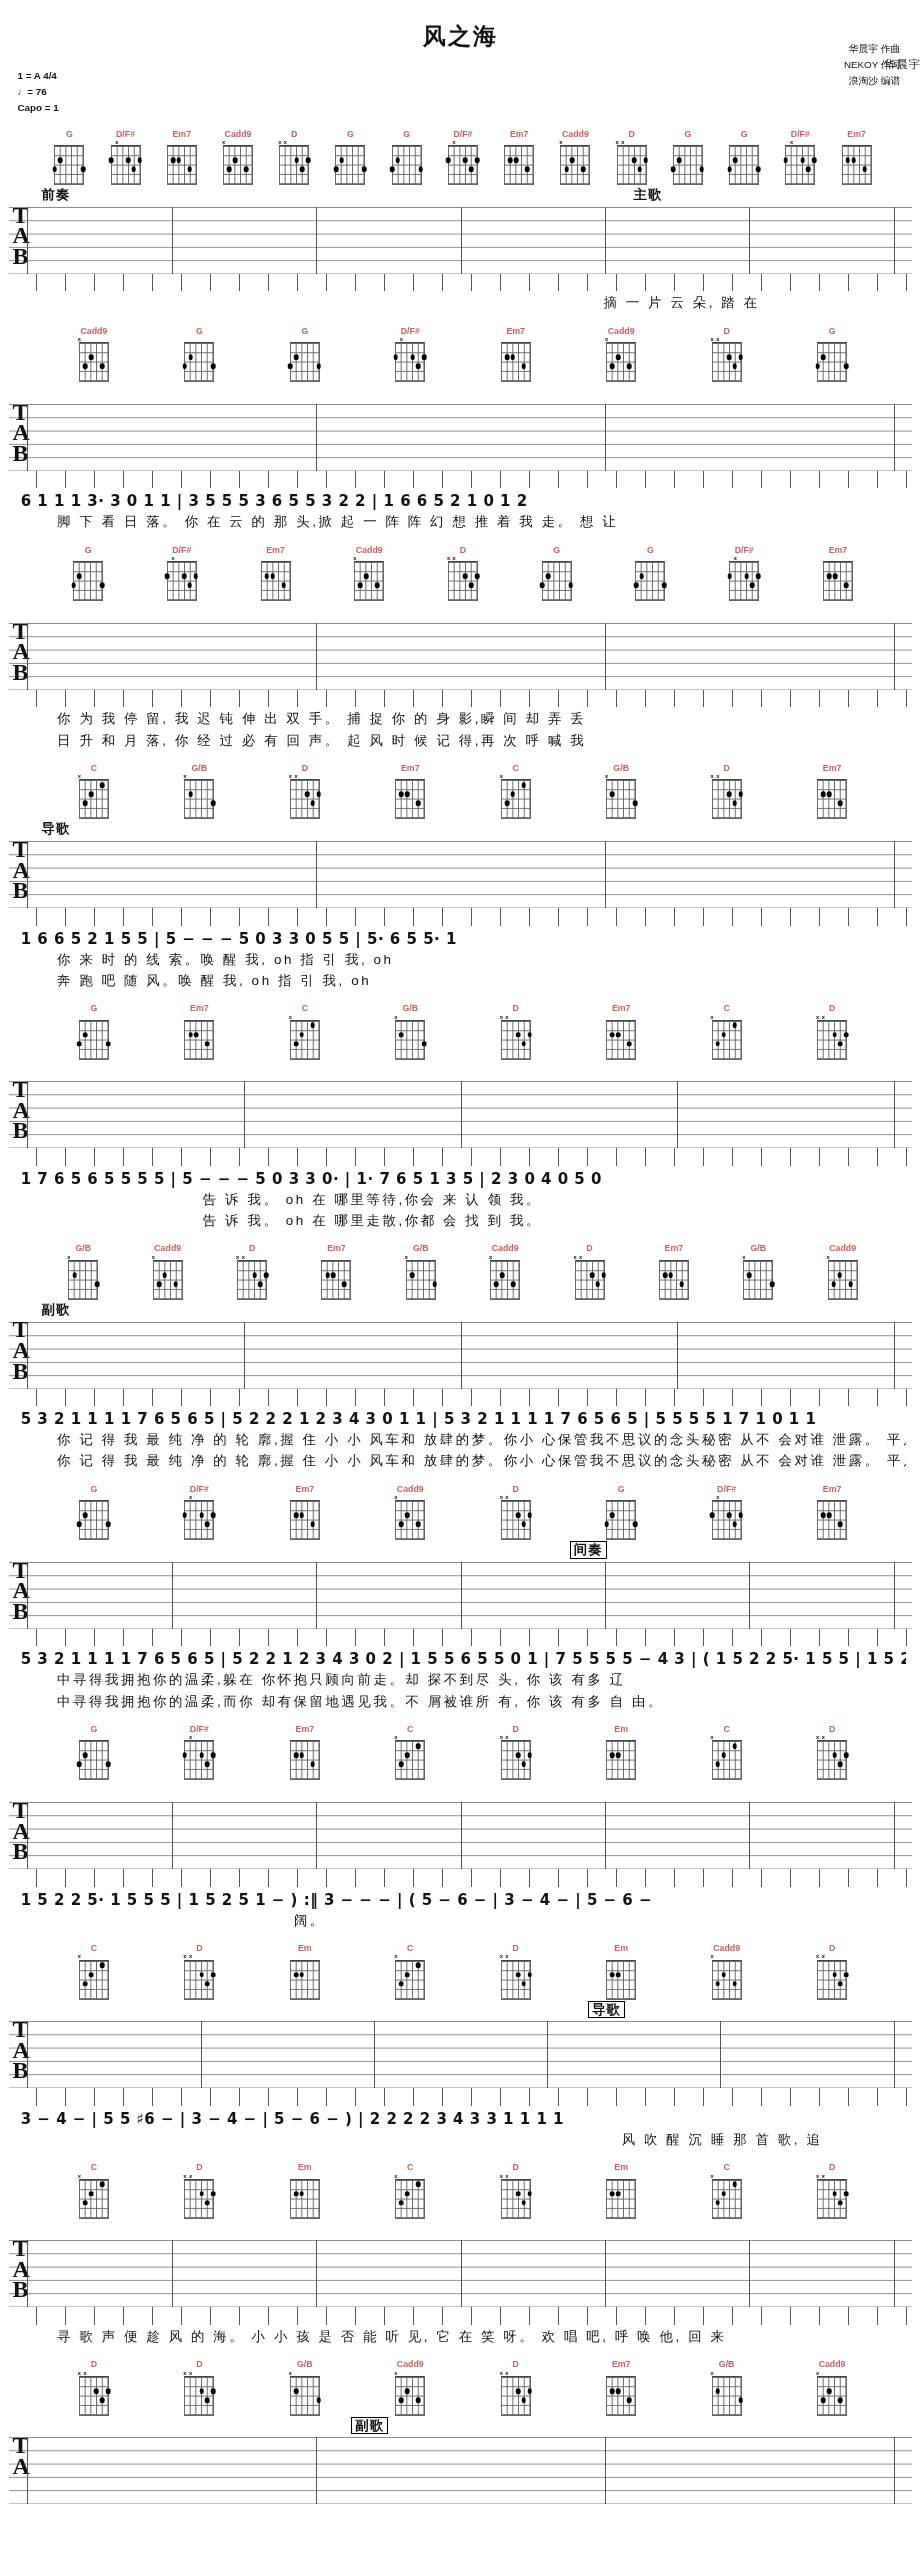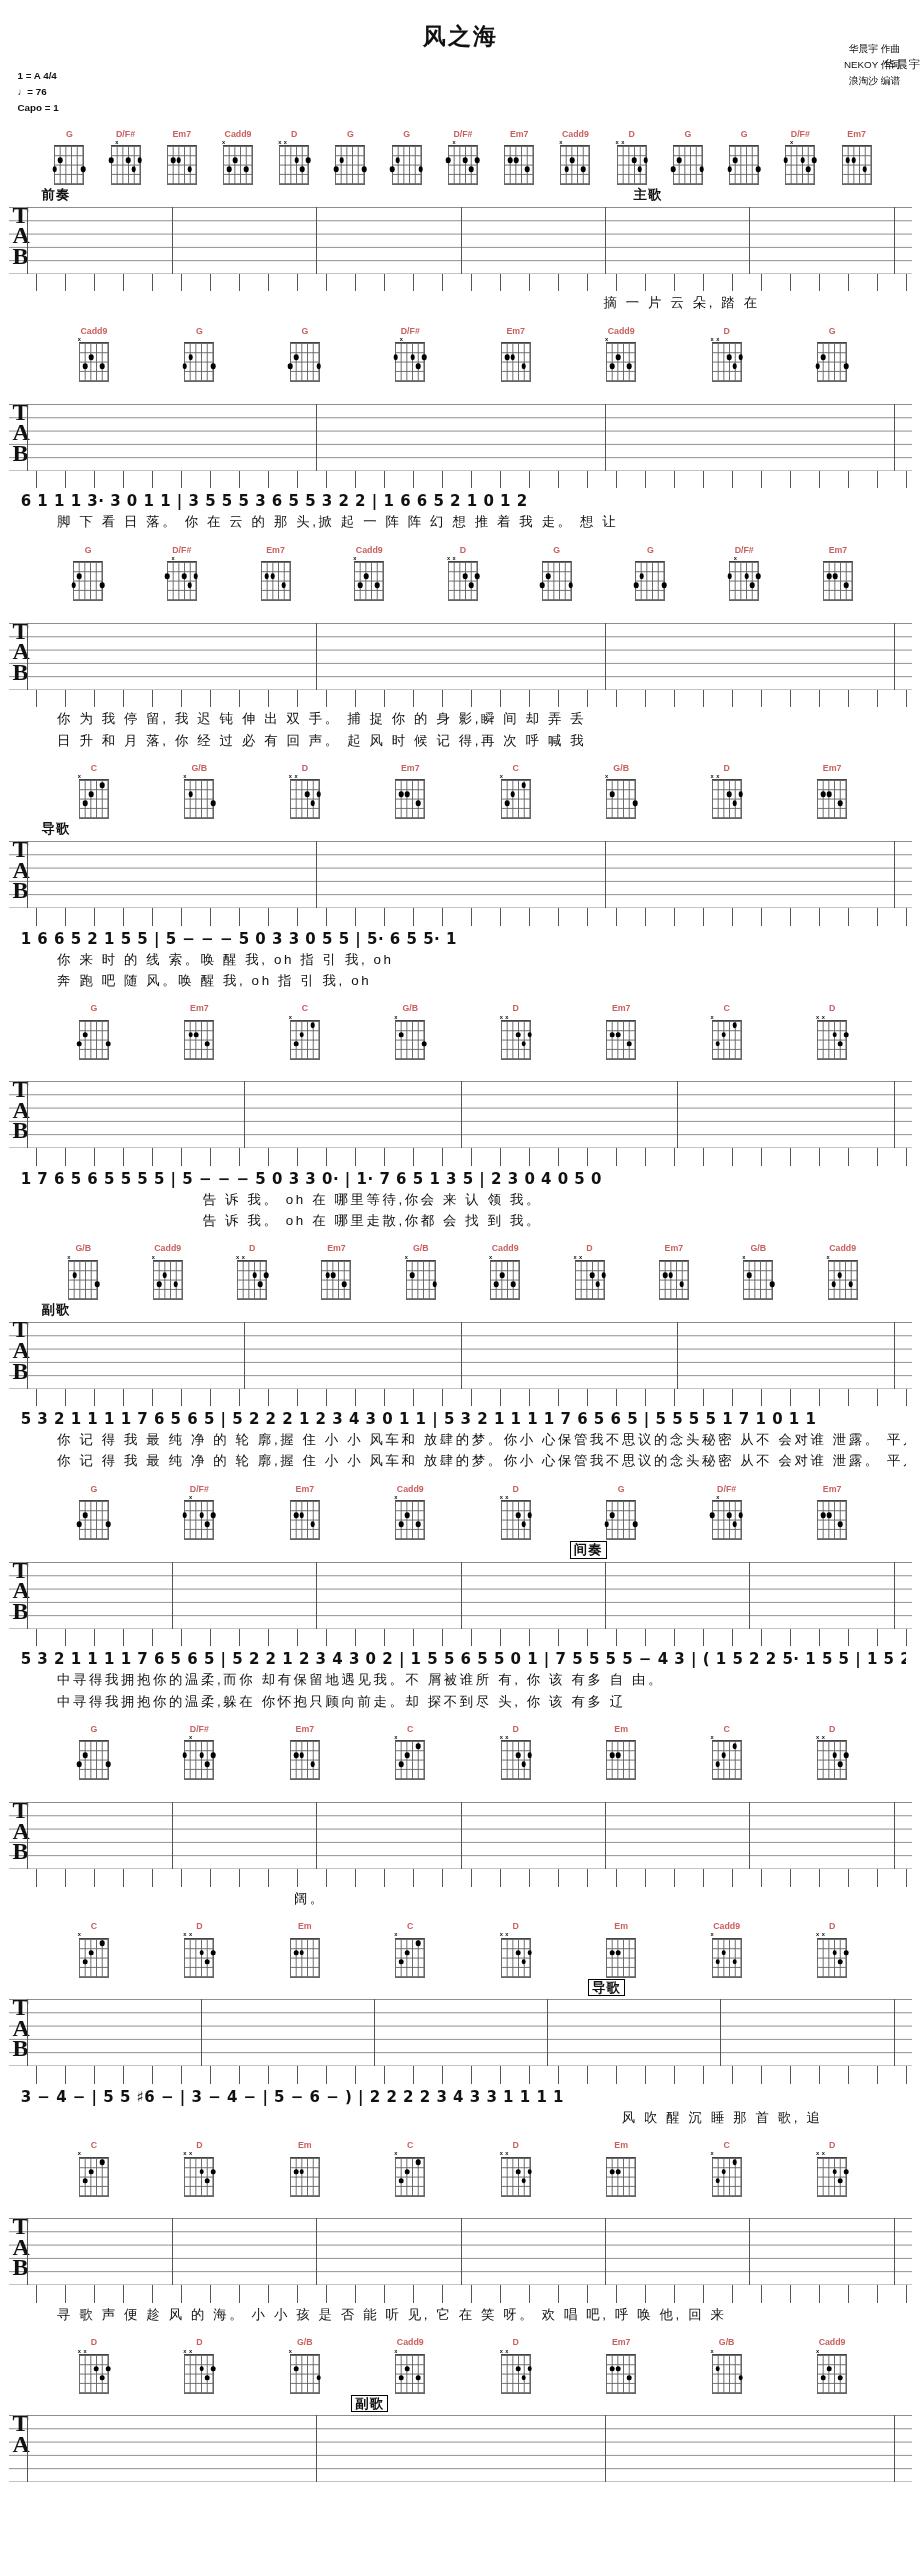--- a/index.html
+++ b/index.html
@@ -889,22 +889,22 @@
           <div class="barline" style="left: 2%;"></div>
           <div class="barline" style="left: 18%;"></div>
           <div class="barline" style="left: 34%;"></div>
           <div class="barline" style="left: 50%;"></div>
           <div class="barline" style="left: 66%;"></div>
           <div class="barline" style="left: 82%;"></div>
           <div class="barline" style="left: 98%;"></div>
         </div>
         <div class="stems"></div>
         <div class="numbers">5 3 2 1 1 1 1 7 6 5 6 5 | 5 2 2 1 2 3 4 3 0 2 | 1 5 5 6 5 5  0 1 | 7 5 5 5 5  −  4 3 | ( 1 5 2 2 5· 1 5 5 | 1 5 2 2 5· 3  −</div>
+        <div class="lyric" style="padding-left: 4%;">中寻得我拥抱你的温柔,躲在  你怀抱只顾向前走。却 探不到尽 头, 你   该  有多    辽</div>
         <div class="lyric" style="padding-left: 4%;">中寻得我拥抱你的温柔,而你  却有保留地遇见我。不 屑被谁所 有, 你   该  有多    自 由。</div>
-        <div class="lyric" style="padding-left: 4%;">中寻得我拥抱你的温柔,躲在  你怀抱只顾向前走。却 探不到尽 头, 你   该  有多    辽</div>
       </div>
       <div class="system">
         <div class="chordrow">
           <div class="chord">
             <div class="cname">G</div>
             <div class="mutes"></div>
             <div class="grid">
               <div class="dot" style="left: 0.5px; top: 23px;"></div>
               <div class="dot" style="left: 6.2px; top: 14px;"></div>
               <div class="dot" style="left: 29px; top: 23px;"></div>
@@ -995,20 +995,21 @@
           </div>
           <div class="barline" style="left: 2%;"></div>
           <div class="barline" style="left: 18%;"></div>
           <div class="barline" style="left: 34%;"></div>
           <div class="barline" style="left: 50%;"></div>
           <div class="barline" style="left: 66%;"></div>
           <div class="barline" style="left: 82%;"></div>
           <div class="barline" style="left: 98%;"></div>
         </div>
         <div class="stems"></div>
+        <div class="numbers">1 5 2 2 5· 1 5 5 5 | 1 5 2 5 1  − ) :‖   3  −  −  −  | ( 5  −  6  −  | 3  −  4  −  | 5  −  6  −</div>
         <div class="lyric" style="padding-left: 30%;">阔。</div>
       </div>
       <div class="system">
         <div class="chordrow">
           <div class="chord">
             <div class="cname">C</div>
             <div class="mutes">
               <span style="left: 0.5px;">x</span>
             </div>
             <div class="grid">

